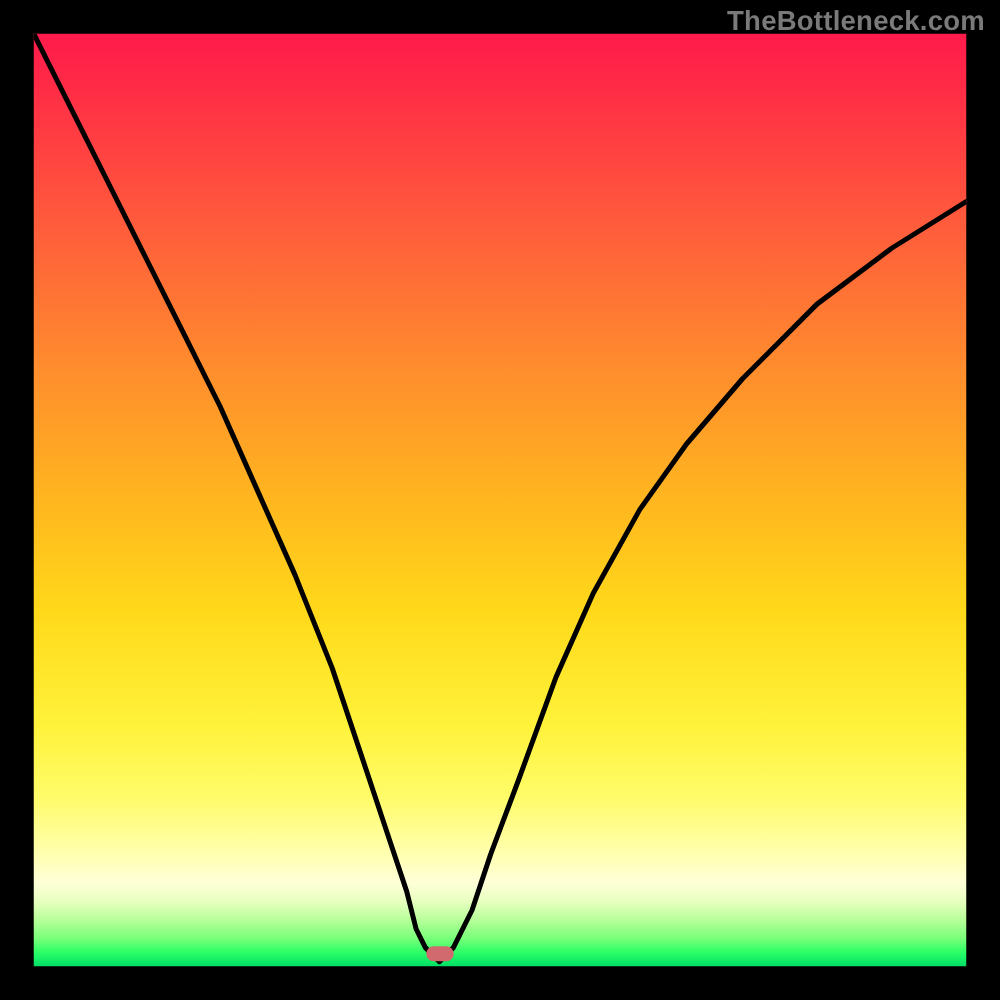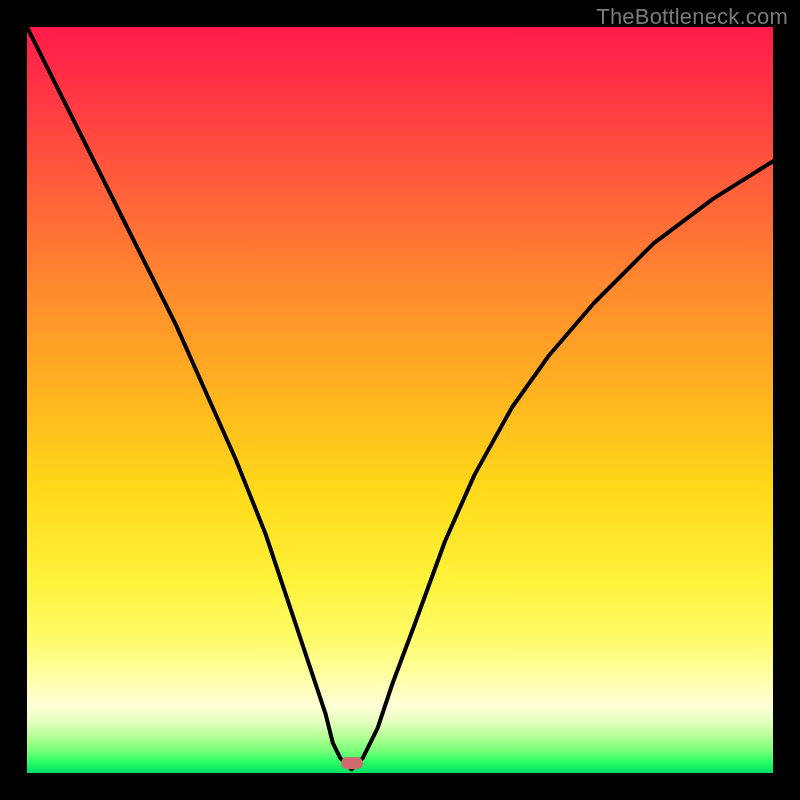--- a/index.html
+++ b/index.html
@@ -16,21 +16,21 @@
     width: 800px;
     height: 800px;
     background: #000;
   }
   .watermark {
     position: absolute;
     top: 4px;
     right: 12px;
     color: #7a7a7a;
     font-size: 22px;
-    font-weight: 400;
+    font-weight: 700;
     letter-spacing: 0.2px;
     z-index: 10;
     margin-left: 26px;
   }
   .plot-area {
     position: absolute;
     left: 27px;
     top: 27px;
     width: 746px;
     height: 746px;

